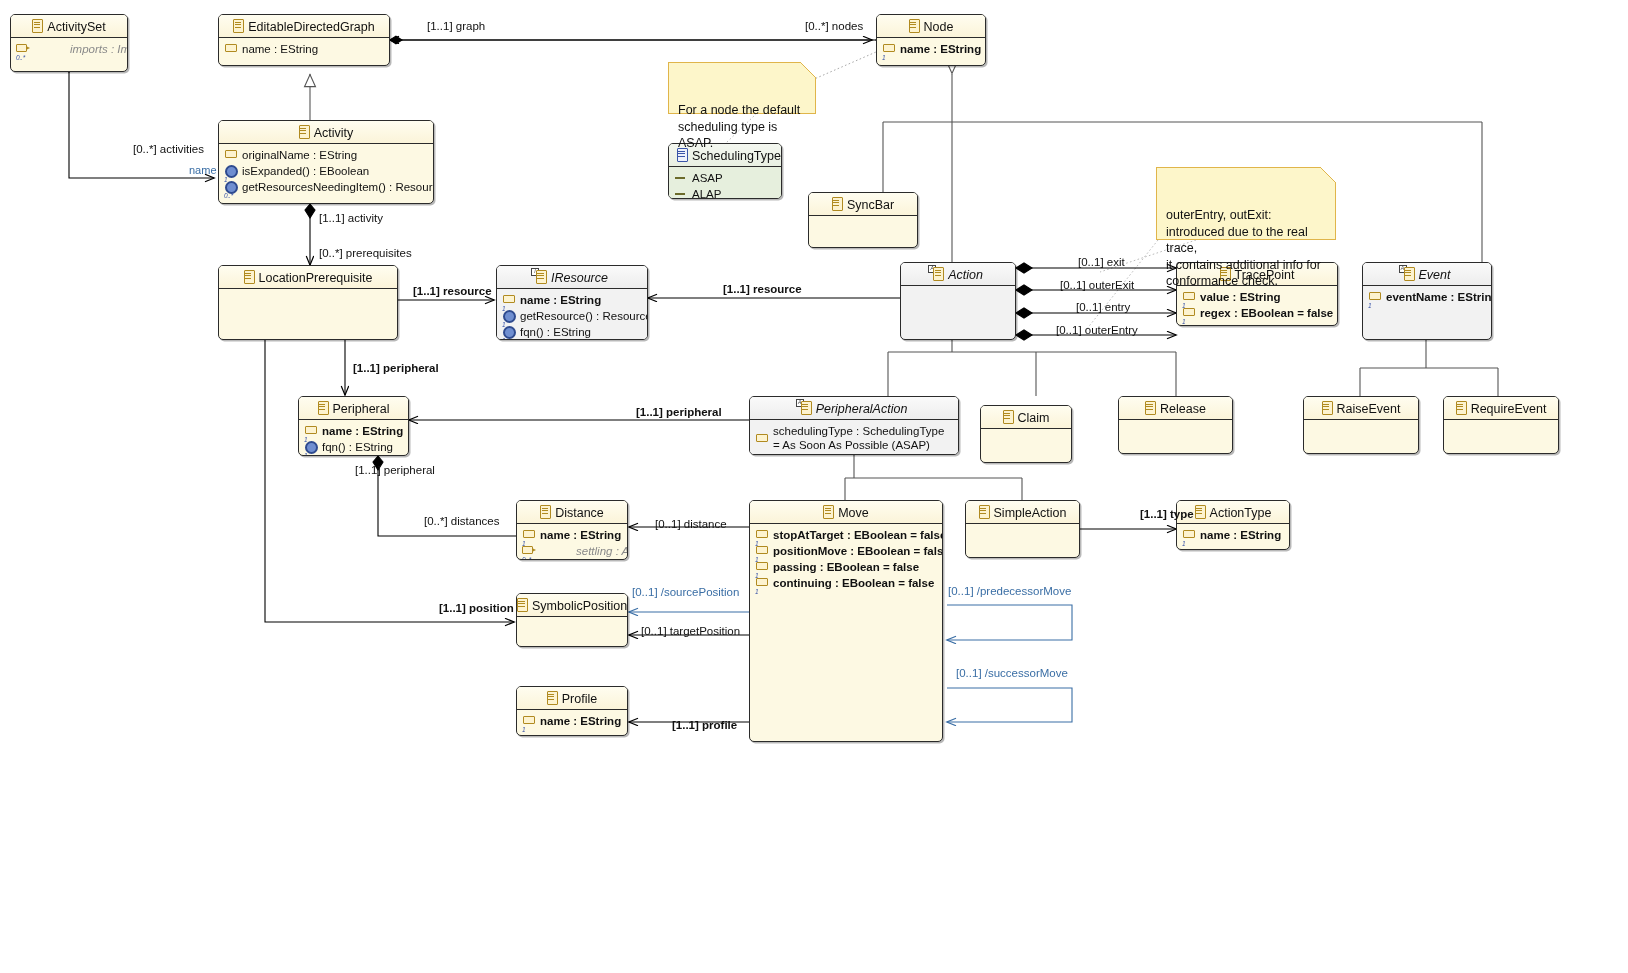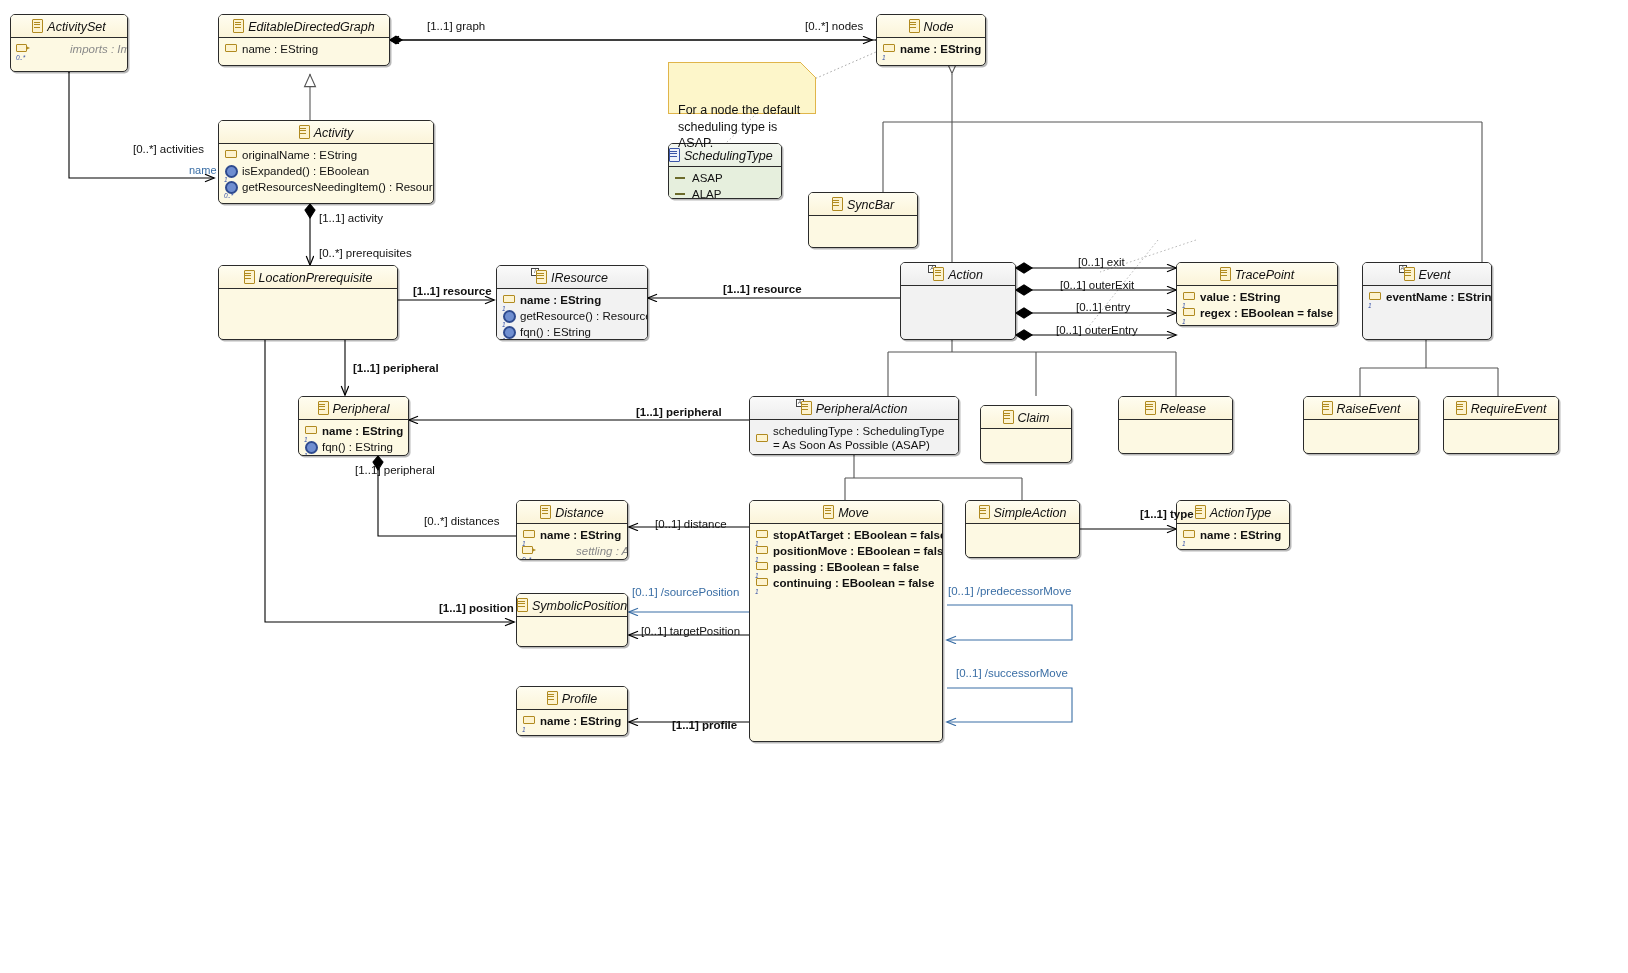--- a/index.html
+++ b/index.html
@@ -7,21 +7,21 @@
        font-family:"Liberation Sans","DejaVu Sans",sans-serif;
        -webkit-font-smoothing:antialiased;}
   #canvas{position:absolute;left:0;top:0;width:1628px;height:973px;overflow:hidden;}
   svg.wires{position:absolute;left:0;top:0;width:1628px;height:973px;pointer-events:none;}
 
   
   .cls{position:absolute;box-sizing:border-box;border:1px solid #2b2b2b;border-radius:5px;
        background:#fdf9e3;box-shadow:1.5px 1.5px 0 rgba(0,0,0,.28);overflow:hidden;}
   .cls .hd{height:22px;line-height:22px;text-align:center;font-size:12.5px;color:#111;
            background:linear-gradient(to bottom,#fffdf0,#fbf4d9);
-           border-bottom:1px solid #2b2b2b;white-space:nowrap;font-style:italic;}
+           border-bottom:1px solid #2b2b2b;white-space:nowrap;}
   .cls .hd .nm{display:inline-block;vertical-align:middle;}
   .cls .bd{padding:4px 5px 4px 5px;}
   .cls.abstract{background:#f2f2f2;}
   .cls.abstract .hd{background:linear-gradient(to bottom,#fafafa,#ededed);font-style:italic;}
   .cls.abstract .bd{background:#f2f2f2;}
   .cls.enumr .bd{background:#e6efdd;}
   .cls.enumr{background:#e6efdd;}
   .cls.empty .bd{min-height:10px;}
 
   
@@ -239,21 +239,21 @@
         <span class="ico">
             <i class="ic-attr"></i>
             <i class="card">1</i>
           </span>
         <span class="tx">name : EString</span>
       </div>
     </div>
   </div>
 
   <div class="cls enumr" style="left:668px;top:143px;width:114px;height:56px;">
-    <div class="hd" style="background:linear-gradient(to bottom,#f4f7f0,#e9f0e2);text-align:left;">
+    <div class="hd" style="background:linear-gradient(to bottom,#f4f7f0,#e9f0e2);text-align:left;padding-left:8px;">
       <span class="hico enum"><span class="bx"></span><span class="l1"></span><span class="l2"></span><span class="l3"></span></span><span class="nm">SchedulingType</span>
     </div>
     <div class="bd" style="background:#e6efdd;">
       <div class="row">
         <span class="ico">
             <i class="ic-lit"></i>
           </span>
         <span class="tx">ASAP</span>
       </div>
       <div class="row">
@@ -516,20 +516,27 @@
         <span class="tx">name : EString</span>
       </div>
     </div>
   </div>
 
   <div class="note" style="left:668px;top:62px;width:148px;height:52px;white-space:pre-line;">
     <span class="fold"></span>
     <span>For a node the default scheduling type is ASAP.</span>
   </div>
 
+  <div class="note" style="left:1156px;top:167px;width:180px;height:73px;white-space:pre-line;">
+    <span class="fold"></span>
+    <span>outerEntry, outExit:
+introduced due to the real trace,
+it contains additional info for
+conformance check.</span>
+  </div>
 
   <div class="lbl" style="left:427px;top:20px;">[1..1] graph</div>
   <div class="lbl" style="left:805px;top:20px;">[0..*] nodes</div>
   <div class="lbl" style="left:133px;top:143px;">[0..*] activities</div>
   <div class="lbl sm blue" style="left:189px;top:164px;">name</div>
   <div class="lbl" style="left:319px;top:212px;">[1..1] activity</div>
   <div class="lbl" style="left:319px;top:247px;">[0..*] prerequisites</div>
   <div class="lbl b" style="left:413px;top:285px;">[1..1] resource</div>
   <div class="lbl b" style="left:723px;top:283px;">[1..1] resource</div>
   <div class="lbl b" style="left:353px;top:362px;">[1..1] peripheral</div>

